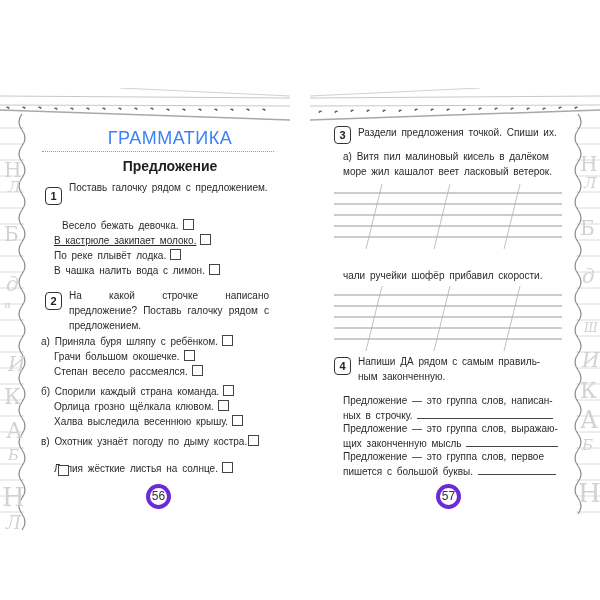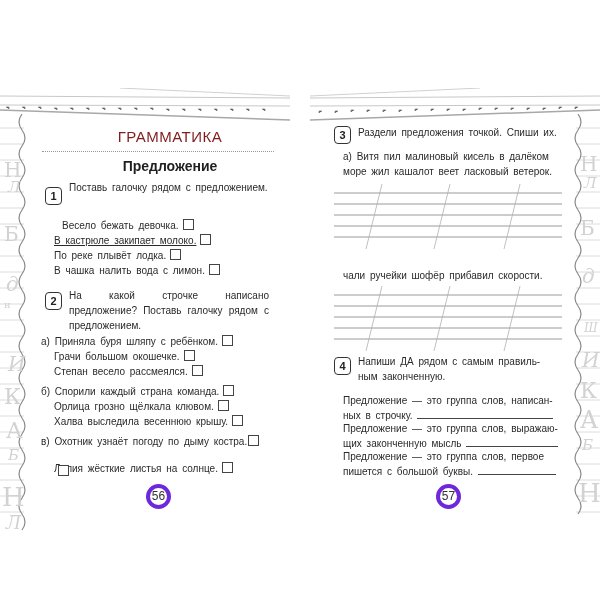--- a/index.html
+++ b/index.html
@@ -18,21 +18,21 @@
   .page-right .hdr { left:6px; width:290px; }
   .hdr svg { display:block; }
 
   
   .margin { position:absolute; top:26px; width:28px; height:422px; }
   .page-left .margin { left:0; }
   .page-right .margin { right:0; }
   .margin svg { display:block; }
   .mletter { position:absolute; font-family:"DejaVu Serif", serif; color:#d2d2d2; font-size:15px; line-height:1; }
 
-  .title { position:absolute; left:60px; width:220px; top:40px; text-align:center; font-size:15px; letter-spacing:0.5px; color:#7f1d1d; }
+  .title { position:absolute; left:60px; width:220px; top:40px; text-align:center; font-size:18px; letter-spacing:0.5px; color:#3b82f6; }
   .dots { position:absolute; left:42px; width:232px; top:63px; border-top:1.5px dotted #9a9a9a; }
   .subtitle { position:absolute; left:60px; width:220px; top:70px; text-align:center; font-size:14px; font-weight:bold; color:#1f1f1f; }
 
   .num {
     position:absolute; width:15px; height:16px; border:1.5px solid #333; border-radius:4px;
     font-size:11px; font-weight:bold; text-align:center; line-height:16px; color:#222;
   }
   .task { position:absolute; font-size:10px; line-height:15px; color:#2a2a2a; text-align:justify; word-spacing:2px; }
   .line { position:absolute; font-size:10px; line-height:15px; color:#2a2a2a; white-space:nowrap; word-spacing:2px; }
   .cb { display:inline-block; width:9px; height:9px; border:1px solid #444; margin-left:4px; vertical-align:-1px; background:#fff; }

